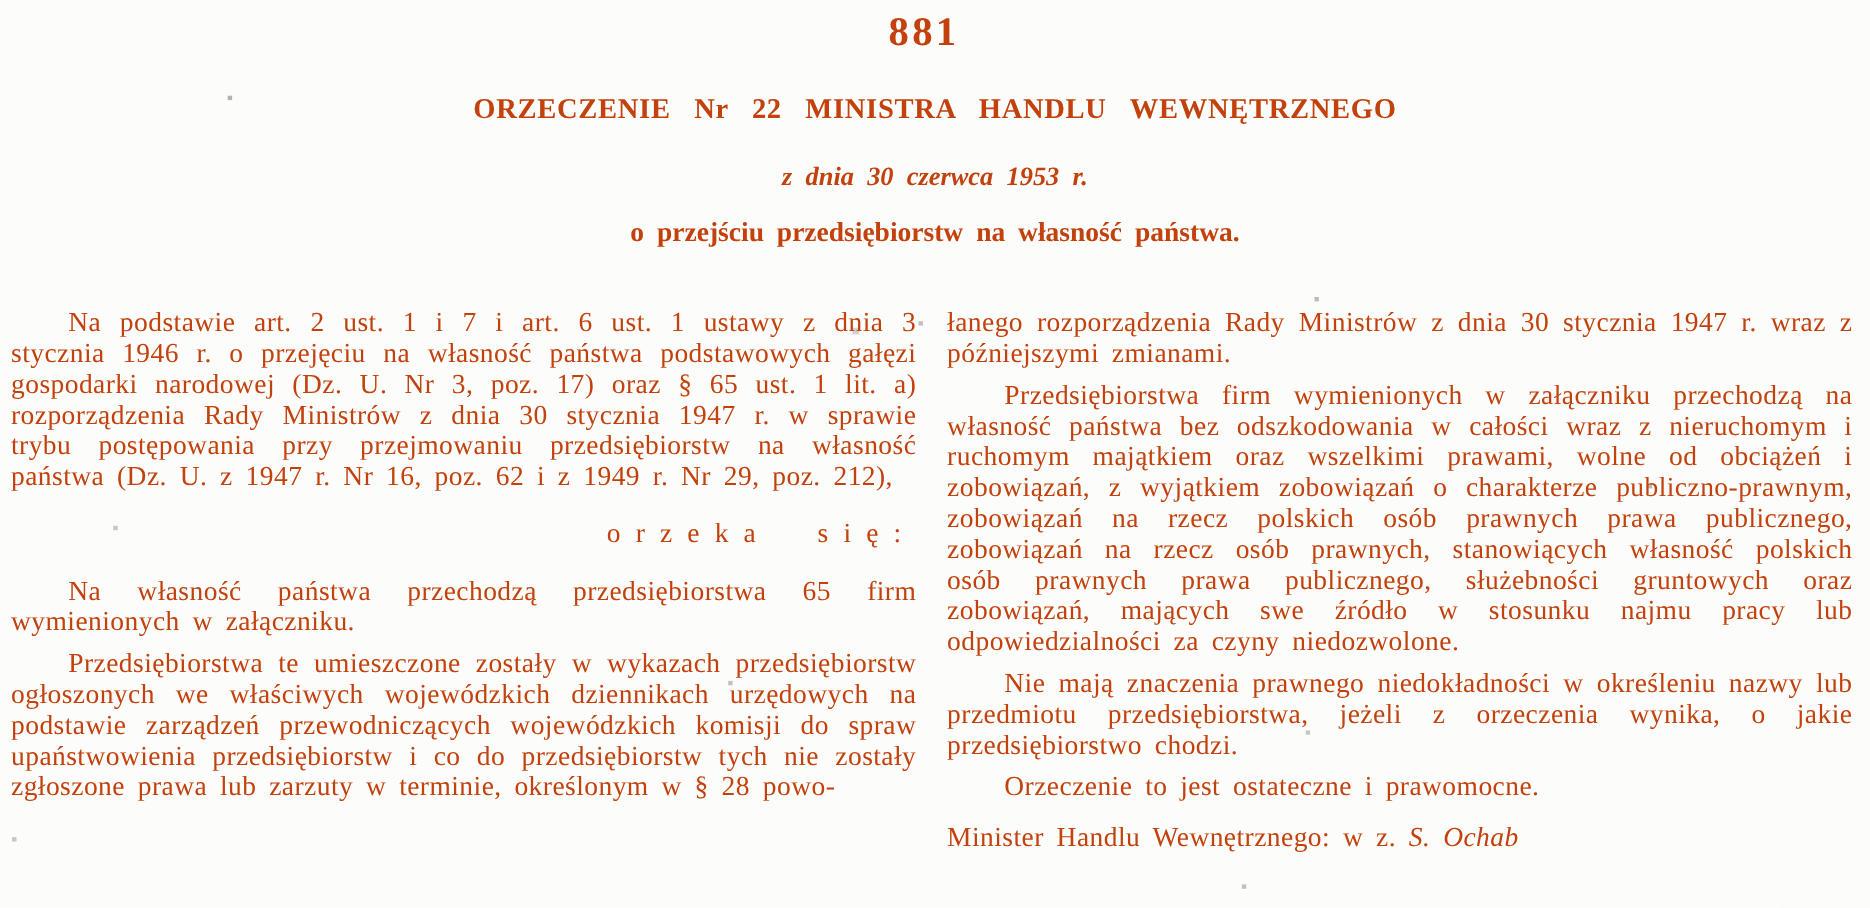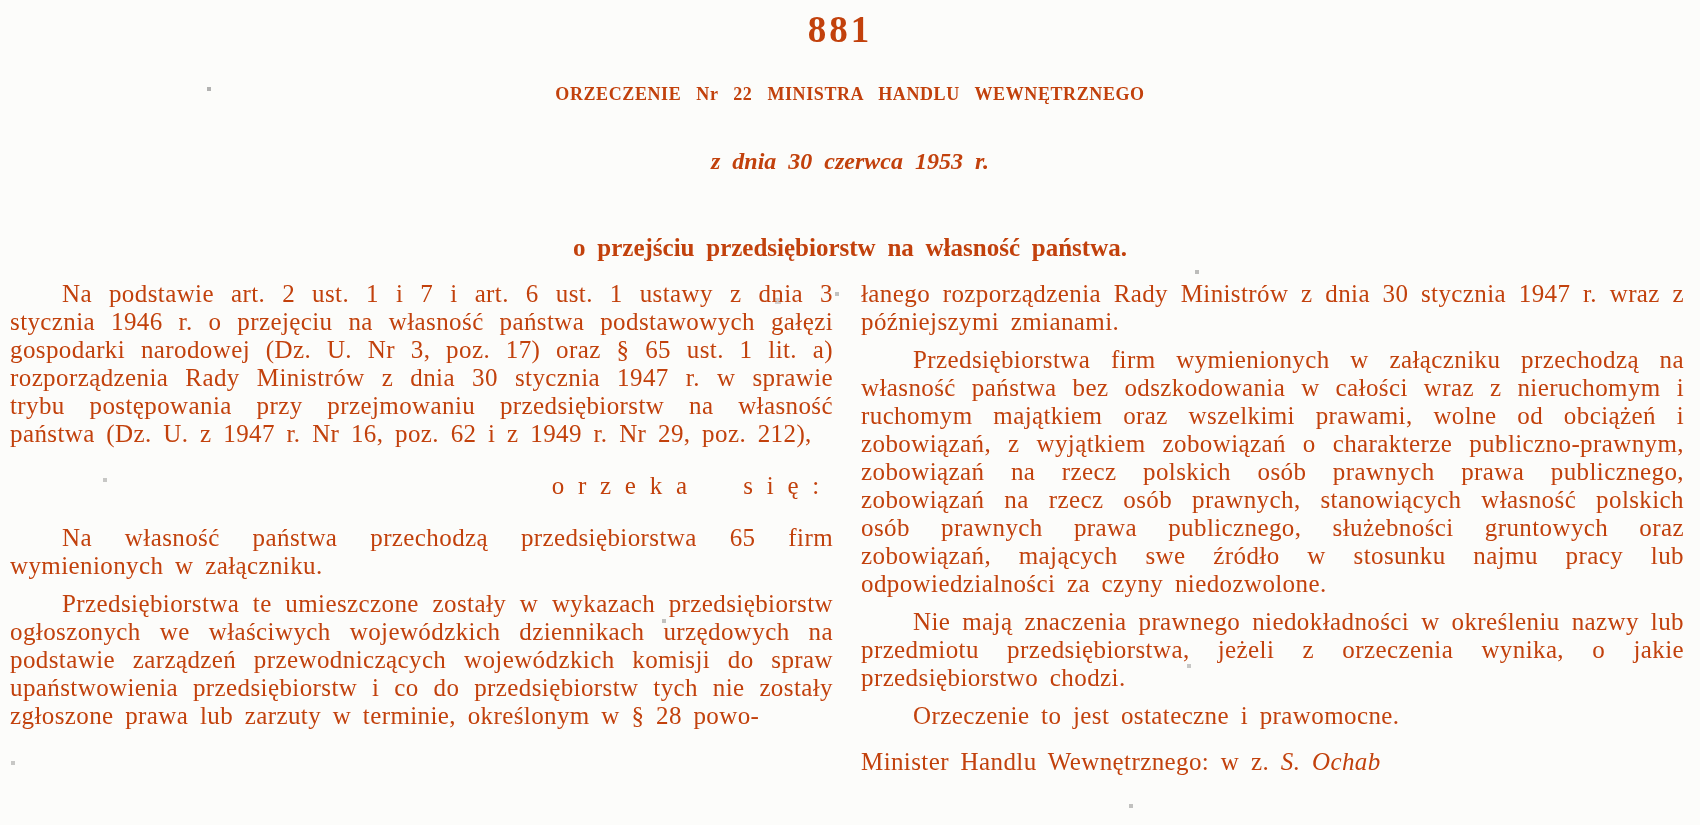--- a/index.html
+++ b/index.html
@@ -44,21 +44,21 @@
     font-weight: bold;
     letter-spacing: 3px;
   }
   .doc-title {
     position: absolute;
     top: 84px;
     left: 0;
     width: 1700px;
     margin: 0;
     text-align: center;
-    font-size: 18px;
+    font-size: 26px;
     font-weight: bold;
     word-spacing: 0.55em;
     letter-spacing: 0.6px;
   }
   .doc-date {
     position: absolute;
     top: 148px;
     left: 0;
     width: 1700px;
     text-align: center;
@@ -69,21 +69,20 @@
   }
   .doc-subject {
     position: absolute;
     top: 198px;
     left: 0;
     width: 1700px;
     text-align: center;
     font-size: 25px;
     font-weight: bold;
     word-spacing: 0.22em;
-    margin-top: 36px;
   }
   .columns {
     position: absolute;
     top: 280px;
     left: 10px;
     right: 16px;
     display: flex;
     gap: 28px;
   }
   .col {

